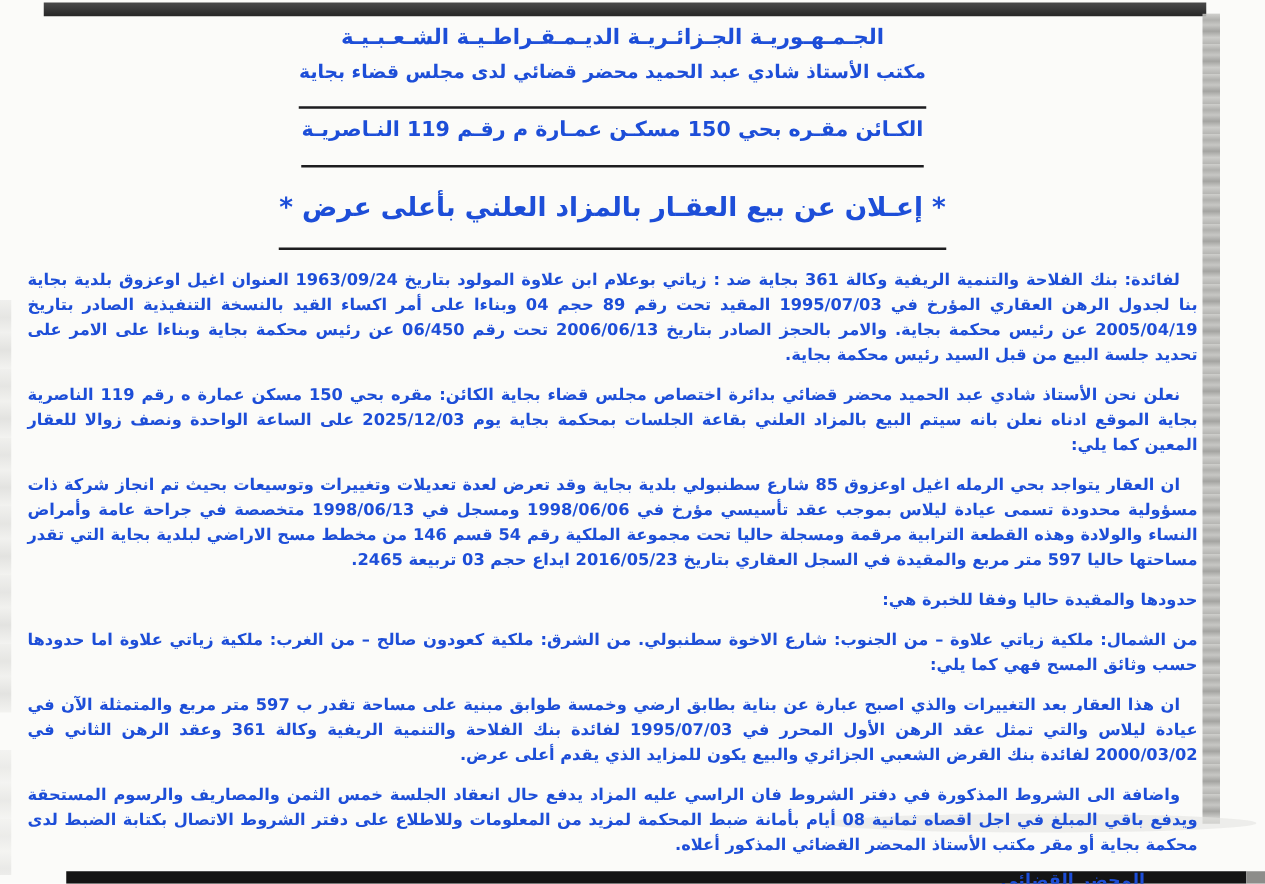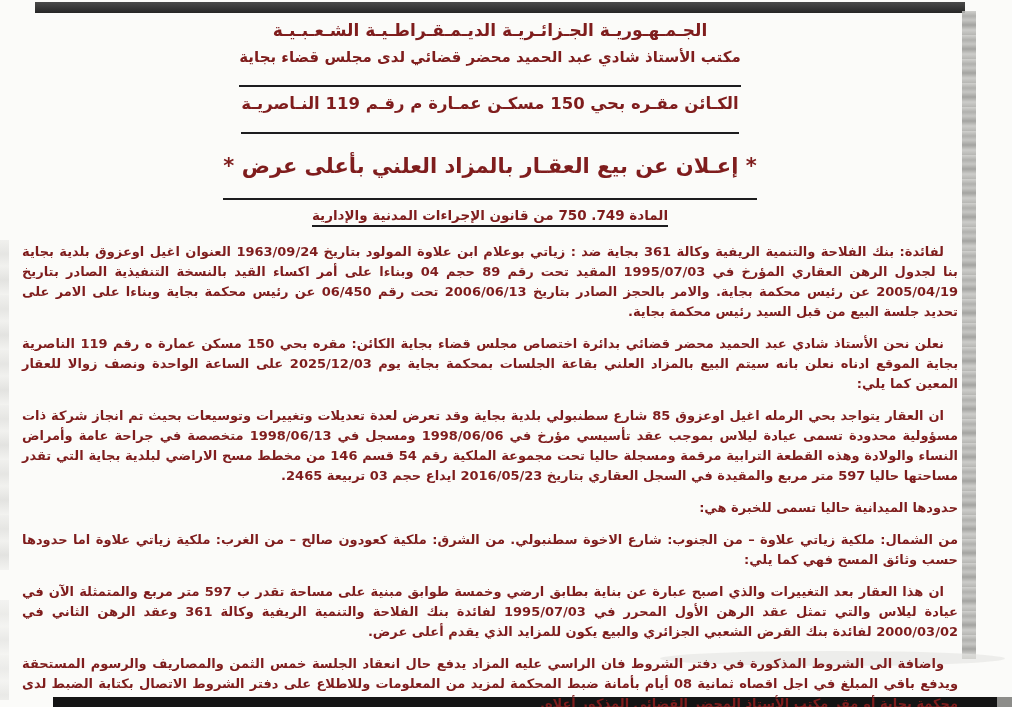--- a/index.html
+++ b/index.html
@@ -2,21 +2,21 @@
 <html lang="ar"><head>
 <meta charset="utf-8">
 <style>
   html,body{margin:0;padding:0;}
   .page{
     position:relative;
     width:1012px;height:707px;
     background:#fbfbf9;
     overflow:hidden;
     font-family:"DejaVu Sans", sans-serif;
-    color:#7f1d1d;
+    color:#1d4ed8;
   }
   
   .scan-topbar{
     position:absolute;left:35px;top:2px;width:930px;height:11px;
     background:linear-gradient(#4a4a4a,#262626);
   }
   .scan-rightstrip{
     position:absolute;left:962px;top:11px;width:14px;height:648px;
     background:repeating-linear-gradient(180deg,
       #c9c9c6 0px,#a3a3a0 5px,#bdbdba 9px,#949491 14px,#c4c4c1 19px,#aaaaa7 24px);
@@ -97,28 +97,27 @@
       <span class="u">مكتب الأستاذ شادي عبد الحميد محضر قضائي لدى مجلس قضاء بجاية</span>
     </div>
 
     <div class="hdr hdr-line3">
       <span class="u">الكـائن مقـره بحي 150 مسكـن عمـارة م رقـم 119 النـاصريـة</span>
     </div>
 
     <div class="title-block">
       <div class="doc-title">* إعـلان عن بيع العقـار بالمزاد العلني بأعلى عرض *</div>
       <br>
-      <div class="doc-subtitle">المادة 749. 750 من قانون الإجراءات المدنية والإدارية</div>
     </div>
 
     <div class="body-text">
       <p class="indent">لفائدة: بنك الفلاحة والتنمية الريفية وكالة 361 بجاية ضد : زياتي بوعلام ابن علاوة المولود بتاريخ 1963/09/24 العنوان اغيل اوعزوق بلدية بجاية بنا لجدول الرهن العقاري المؤرخ في 1995/07/03 المقيد تحت رقم 89 حجم 04 وبناءا على أمر اكساء القيد بالنسخة التنفيذية الصادر بتاريخ 2005/04/19 عن رئيس محكمة بجاية. والامر بالحجز الصادر بتاريخ 2006/06/13 تحت رقم 06/450 عن رئيس محكمة بجاية وبناءا على الامر على تحديد جلسة البيع من قبل السيد رئيس محكمة بجاية.</p>
       <p class="indent">نعلن نحن الأستاذ شادي عبد الحميد محضر قضائي بدائرة اختصاص مجلس قضاء بجاية الكائن: مقره بحي 150 مسكن عمارة ه رقم 119 الناصرية بجاية الموقع ادناه نعلن بانه سيتم البيع بالمزاد العلني بقاعة الجلسات بمحكمة بجاية يوم 2025/12/03 على الساعة الواحدة ونصف زوالا للعقار المعين كما يلي:</p>
       <p class="indent">ان العقار يتواجد بحي الرمله اغيل اوعزوق 85 شارع سطنبولي بلدية بجاية وقد تعرض لعدة تعديلات وتغييرات وتوسيعات بحيث تم انجاز شركة ذات مسؤولية محدودة تسمى عيادة ليلاس بموجب عقد تأسيسي مؤرخ في 1998/06/06 ومسجل في 1998/06/13 متخصصة في جراحة عامة وأمراض النساء والولادة وهذه القطعة الترابية مرقمة ومسجلة حاليا تحت مجموعة الملكية رقم 54 قسم 146 من مخطط مسح الاراضي لبلدية بجاية التي تقدر مساحتها حاليا 597 متر مربع والمقيدة في السجل العقاري بتاريخ 2016/05/23 ايداع حجم 03 تربيعة 2465.</p>
-      <p>حدودها الميدانية حاليا تسمى للخبرة هي:</p>
+      <p>حدودها والمقيدة حاليا وفقا للخبرة هي:</p>
       <p>من الشمال: ملكية زياتي علاوة – من الجنوب: شارع الاخوة سطنبولي. من الشرق: ملكية كعودون صالح – من الغرب: ملكية زياتي علاوة اما حدودها حسب وثائق المسح فهي كما يلي:</p>
       <p class="indent">ان هذا العقار بعد التغييرات والذي اصبح عبارة عن بناية بطابق ارضي وخمسة طوابق مبنية على مساحة تقدر ب 597 متر مربع والمتمثلة الآن في عيادة ليلاس والتي تمثل عقد الرهن الأول المحرر في 1995/07/03 لفائدة بنك الفلاحة والتنمية الريفية وكالة 361 وعقد الرهن الثاني في 2000/03/02 لفائدة بنك القرض الشعبي الجزائري والبيع يكون للمزايد الذي يقدم أعلى عرض.</p>
       <p class="indent">واضافة الى الشروط المذكورة في دفتر الشروط فان الراسي عليه المزاد يدفع حال انعقاد الجلسة خمس الثمن والمصاريف والرسوم المستحقة ويدفع باقي المبلغ في اجل اقصاه ثمانية 08 أيام بأمانة ضبط المحكمة لمزيد من المعلومات وللاطلاع على دفتر الشروط الاتصال بكتابة الضبط لدى محكمة بجاية أو مقر مكتب الأستاذ المحضر القضائي المذكور أعلاه.</p>
     </div>
 
     <div class="signature">
       <span>المحضر القضائي</span>
     </div>
 
   </div>

